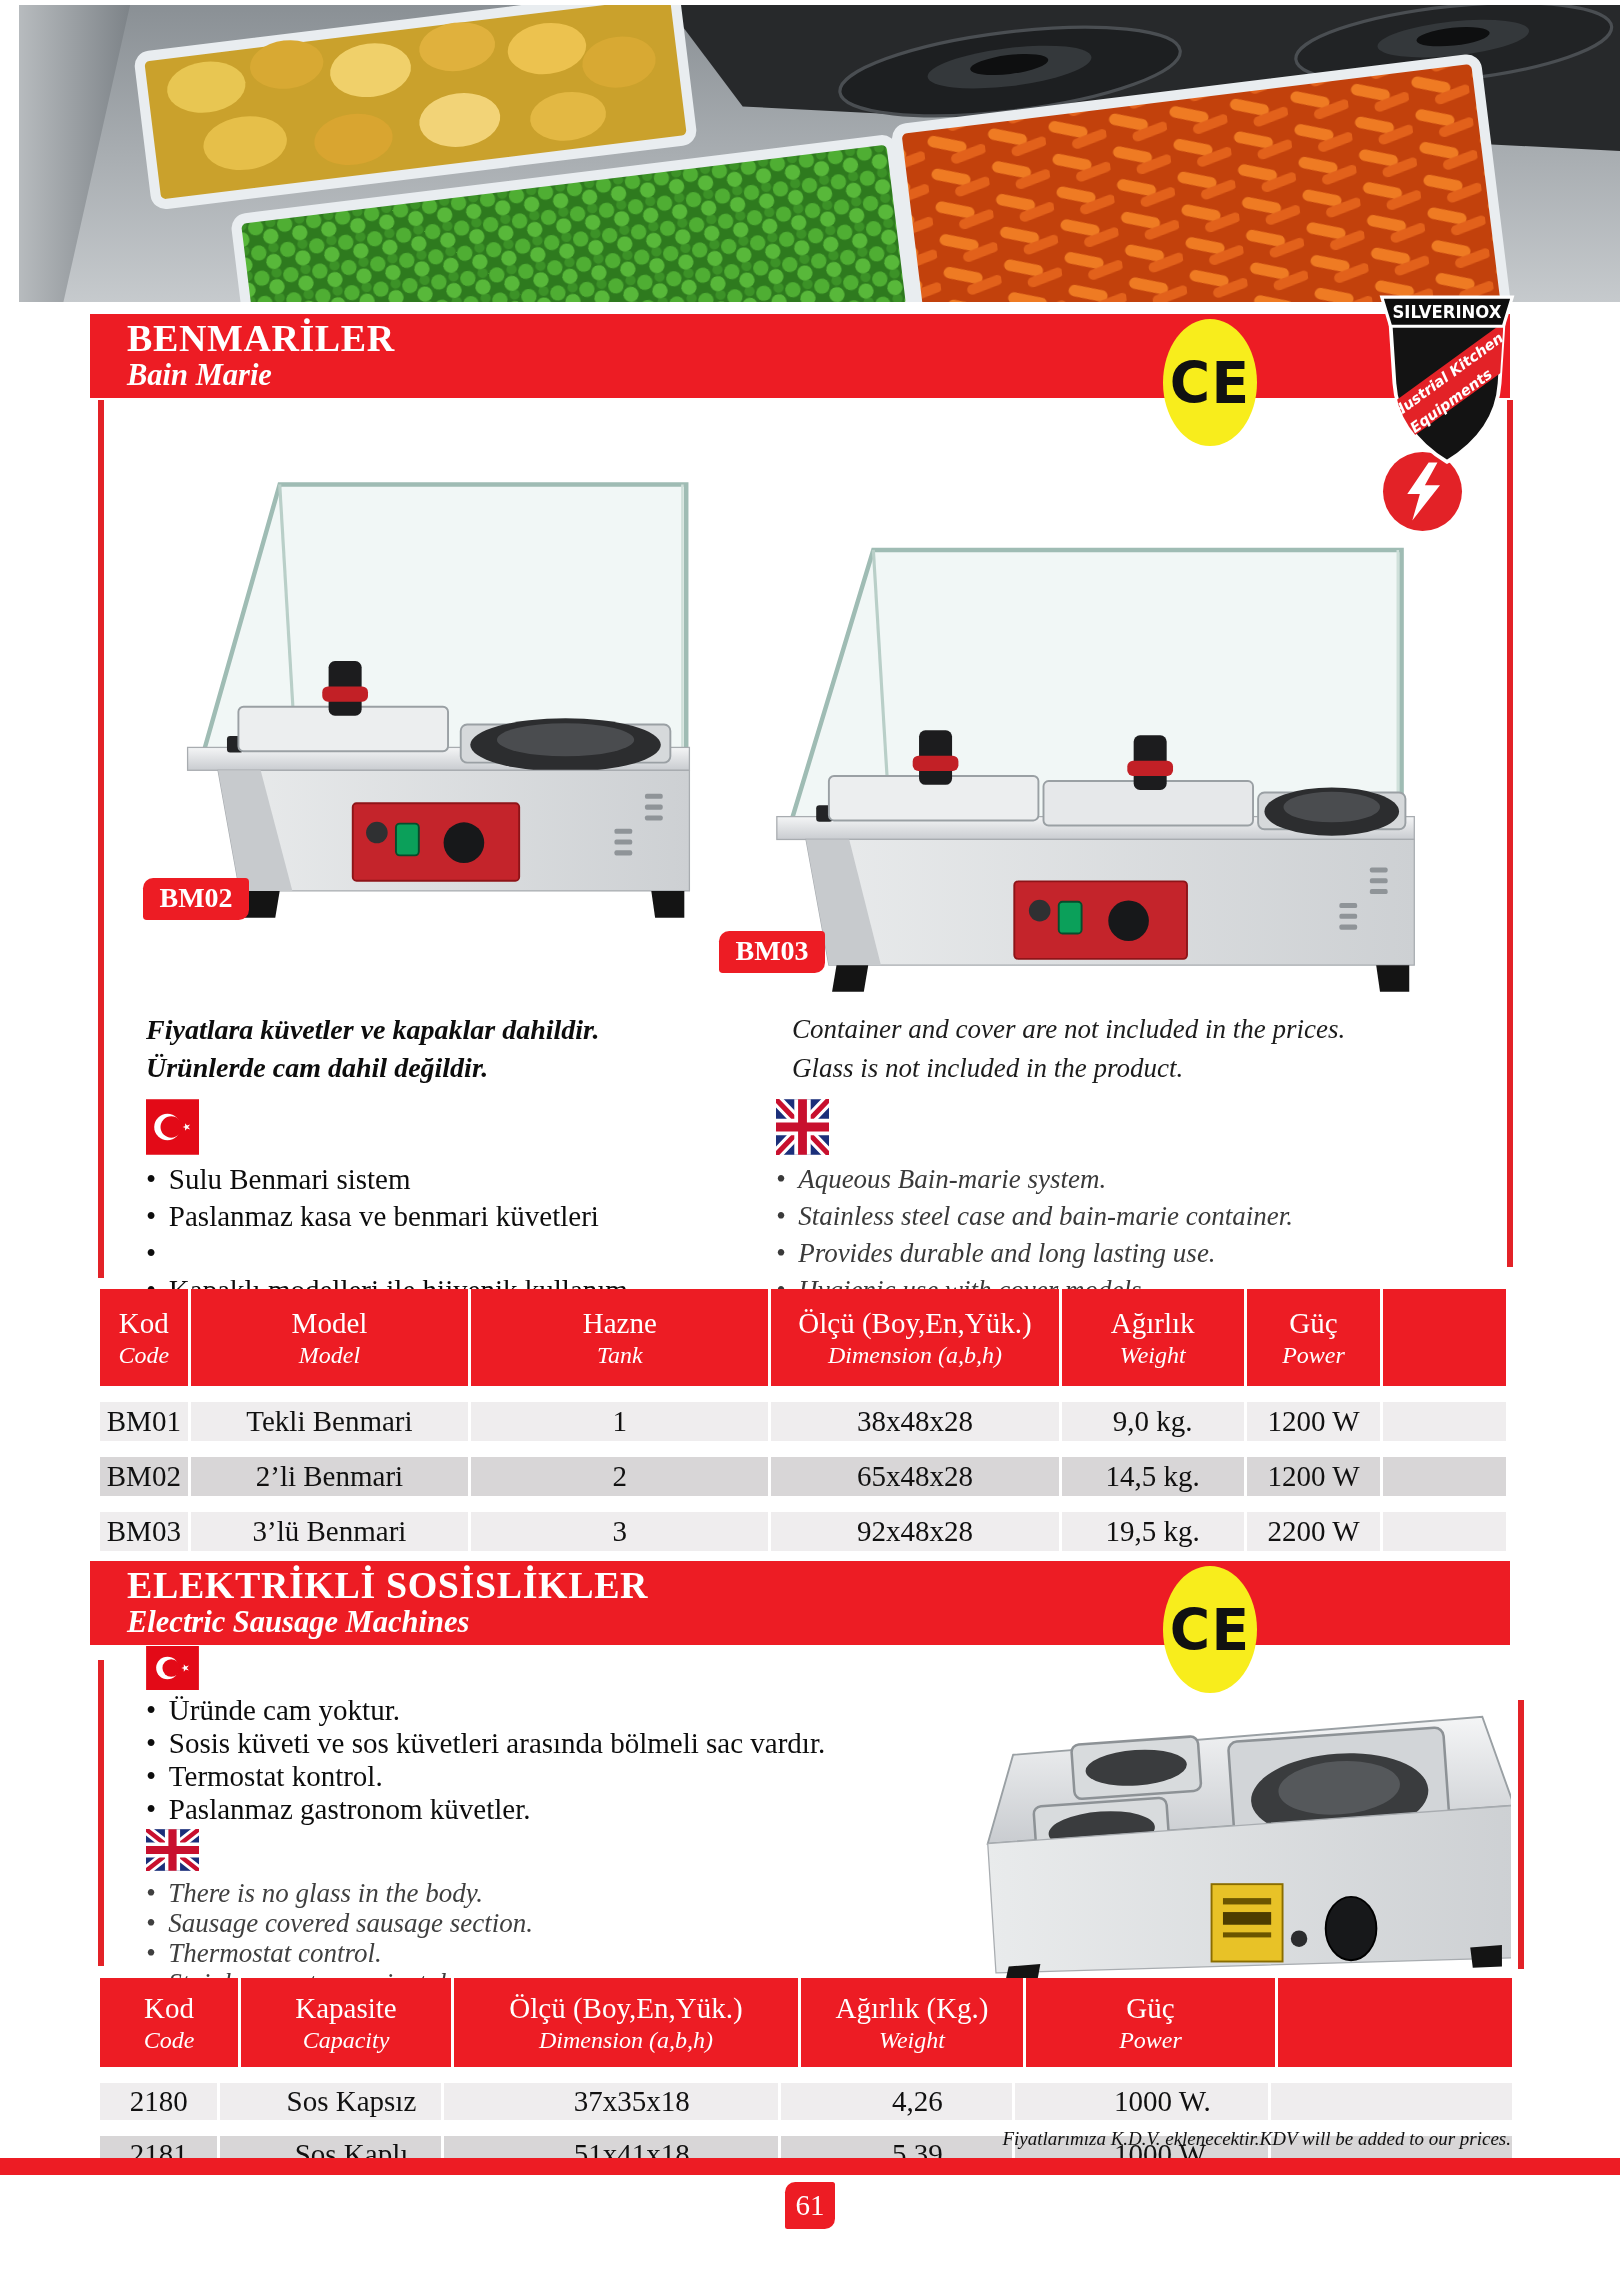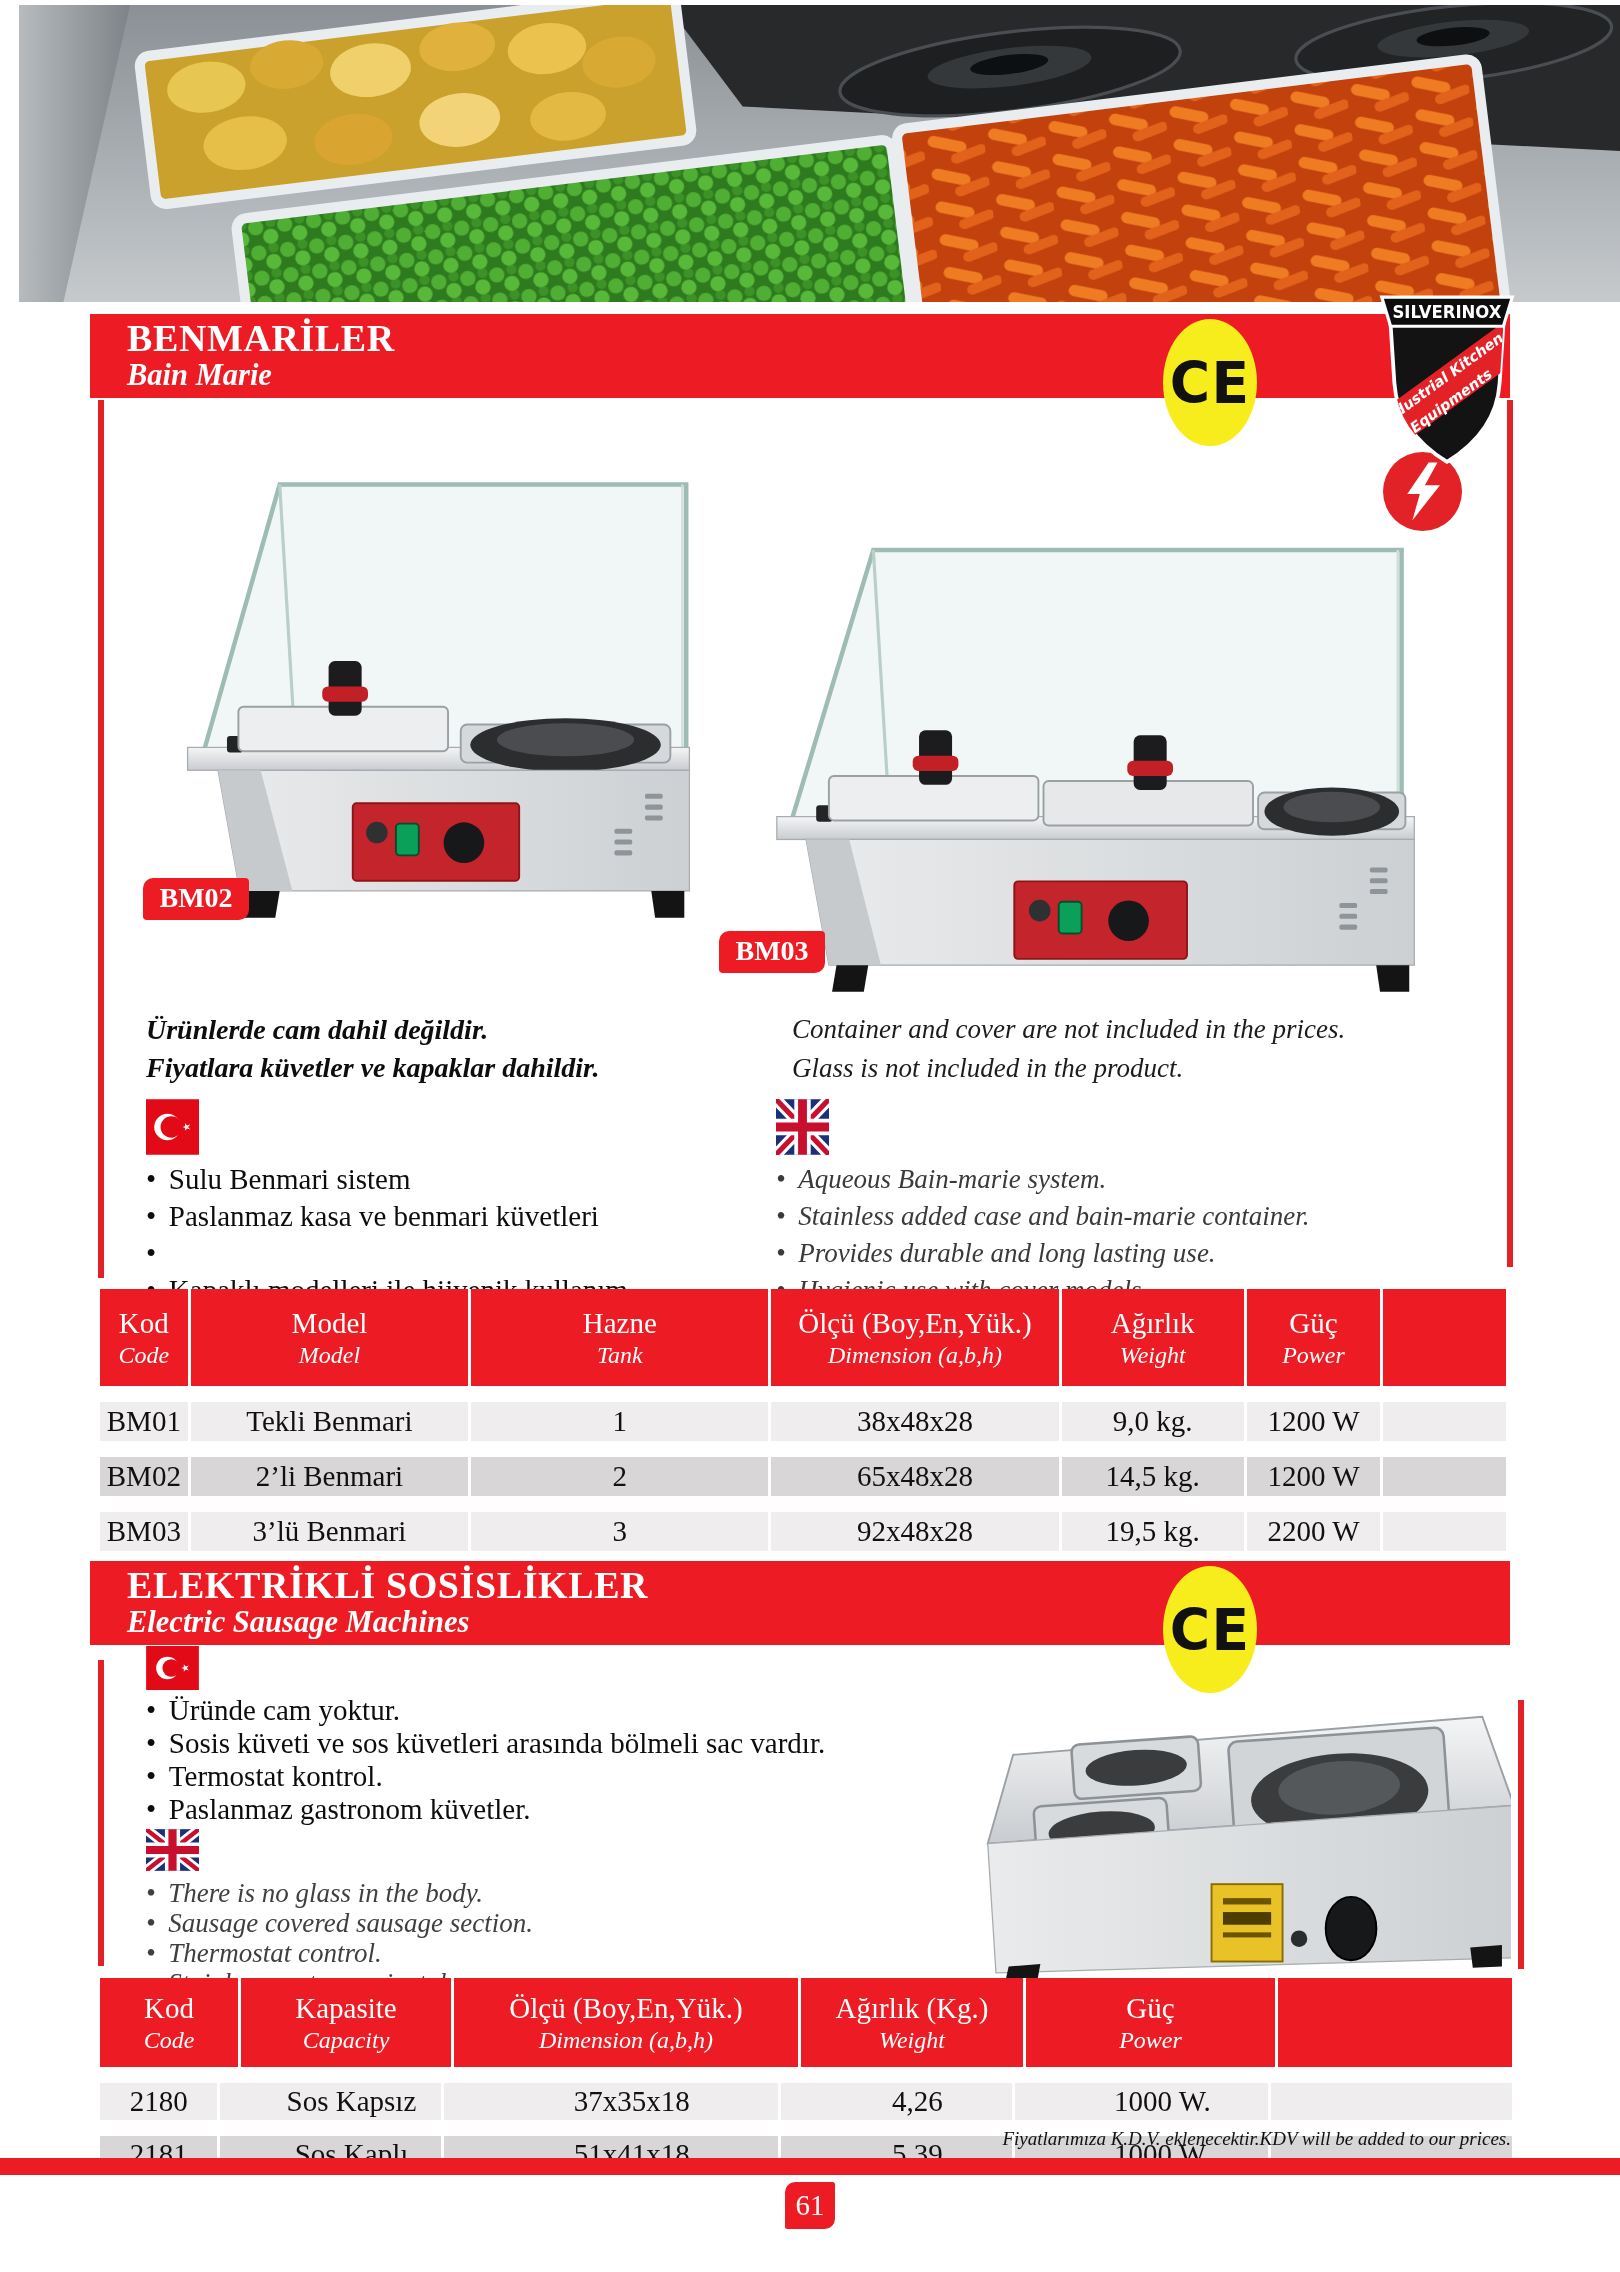--- a/index.html
+++ b/index.html
@@ -231,22 +231,22 @@
         <rect x="944" y="610" width="28" height="8" rx="3"></rect>
     </g>
     <polygon points="152,674 202,674 195,716 145,716" fill="#141414"></polygon>
     <polygon points="1002,674 1054,674 1054,716 1008,716" fill="#141414"></polygon>
   </svg>
 
   <div class="prod-label" style="left:143px;top:878px;">BM02</div>
   <div class="prod-label" style="left:719px;top:931px;">BM03</div>
 
   <div class="note-tr" style="left:146px;top:1011px;width:622px;">
+    <div>Fiyatlara küvetler ve kapaklar dahildir.</div>
     <div>Ürünlerde cam dahil değildir.</div>
-    <div>Fiyatlara küvetler ve kapaklar dahildir.</div>
   </div>
   <div class="note-en" style="left:776px;top:1010px;width:743px;">
     <div>Container and cover are not included in the prices.</div>
     <div>Glass is not included in the product.</div>
   </div>
 
   <svg class="abs" style="left:146px;top:1099px;" width="53" height="56" viewBox="0 0 84 88">
     <rect width="84" height="88" fill="#E30A17"></rect>
     <circle cx="34" cy="44" r="21" fill="#ffffff"></circle>
     <circle cx="40" cy="44" r="17" fill="#E30A17"></circle>
@@ -277,21 +277,21 @@
         <span>Kapaklı modelleri ile hijyenik kullanım.</span>
       </div>
     </div>
   <div class="bullets b-en" style="left:776px;top:1161px;width:749px;">
       <div class="bullet-line">
         <span class="dot">•</span>
         <span>Aqueous Bain-marie system.</span>
       </div>
       <div class="bullet-line">
         <span class="dot">•</span>
-        <span>Stainless added case and bain-marie container.</span>
+        <span>Stainless steel case and bain-marie container.</span>
       </div>
       <div class="bullet-line">
         <span class="dot">•</span>
         <span>Provides durable and long lasting use.</span>
       </div>
       <div class="bullet-line">
         <span class="dot">•</span>
         <span>Hygienic use with cover models.</span>
       </div>
     </div>

